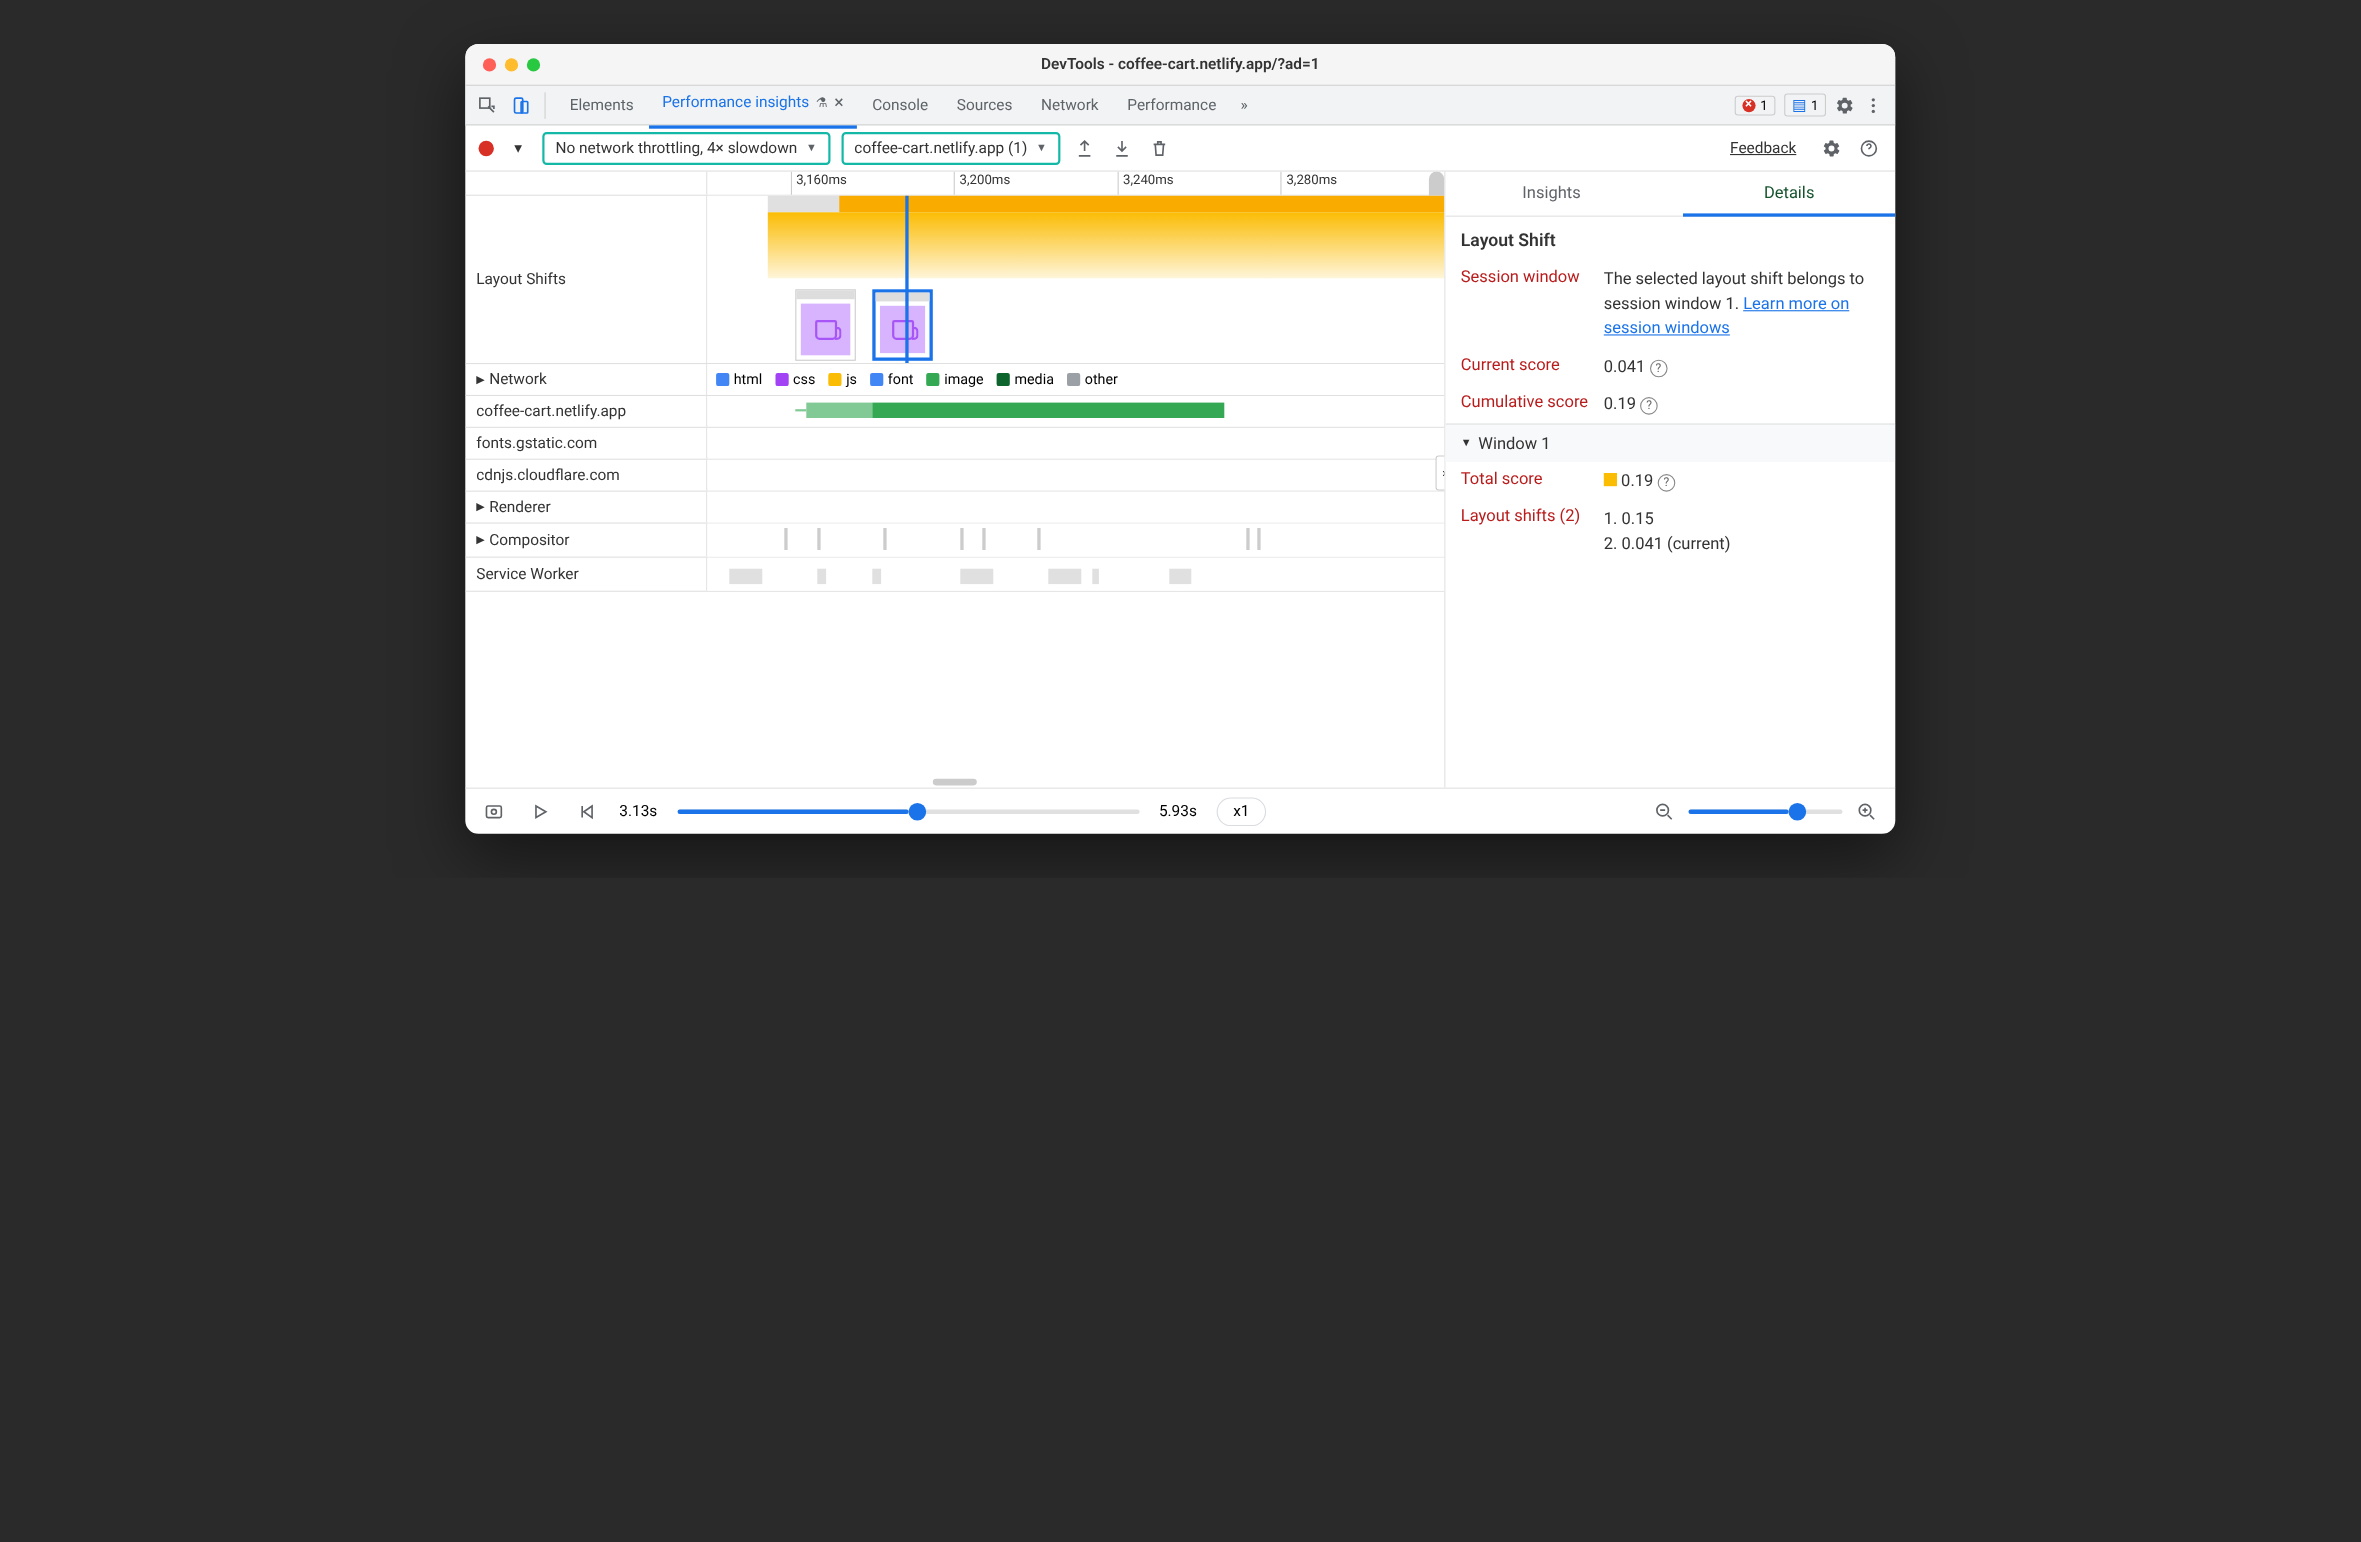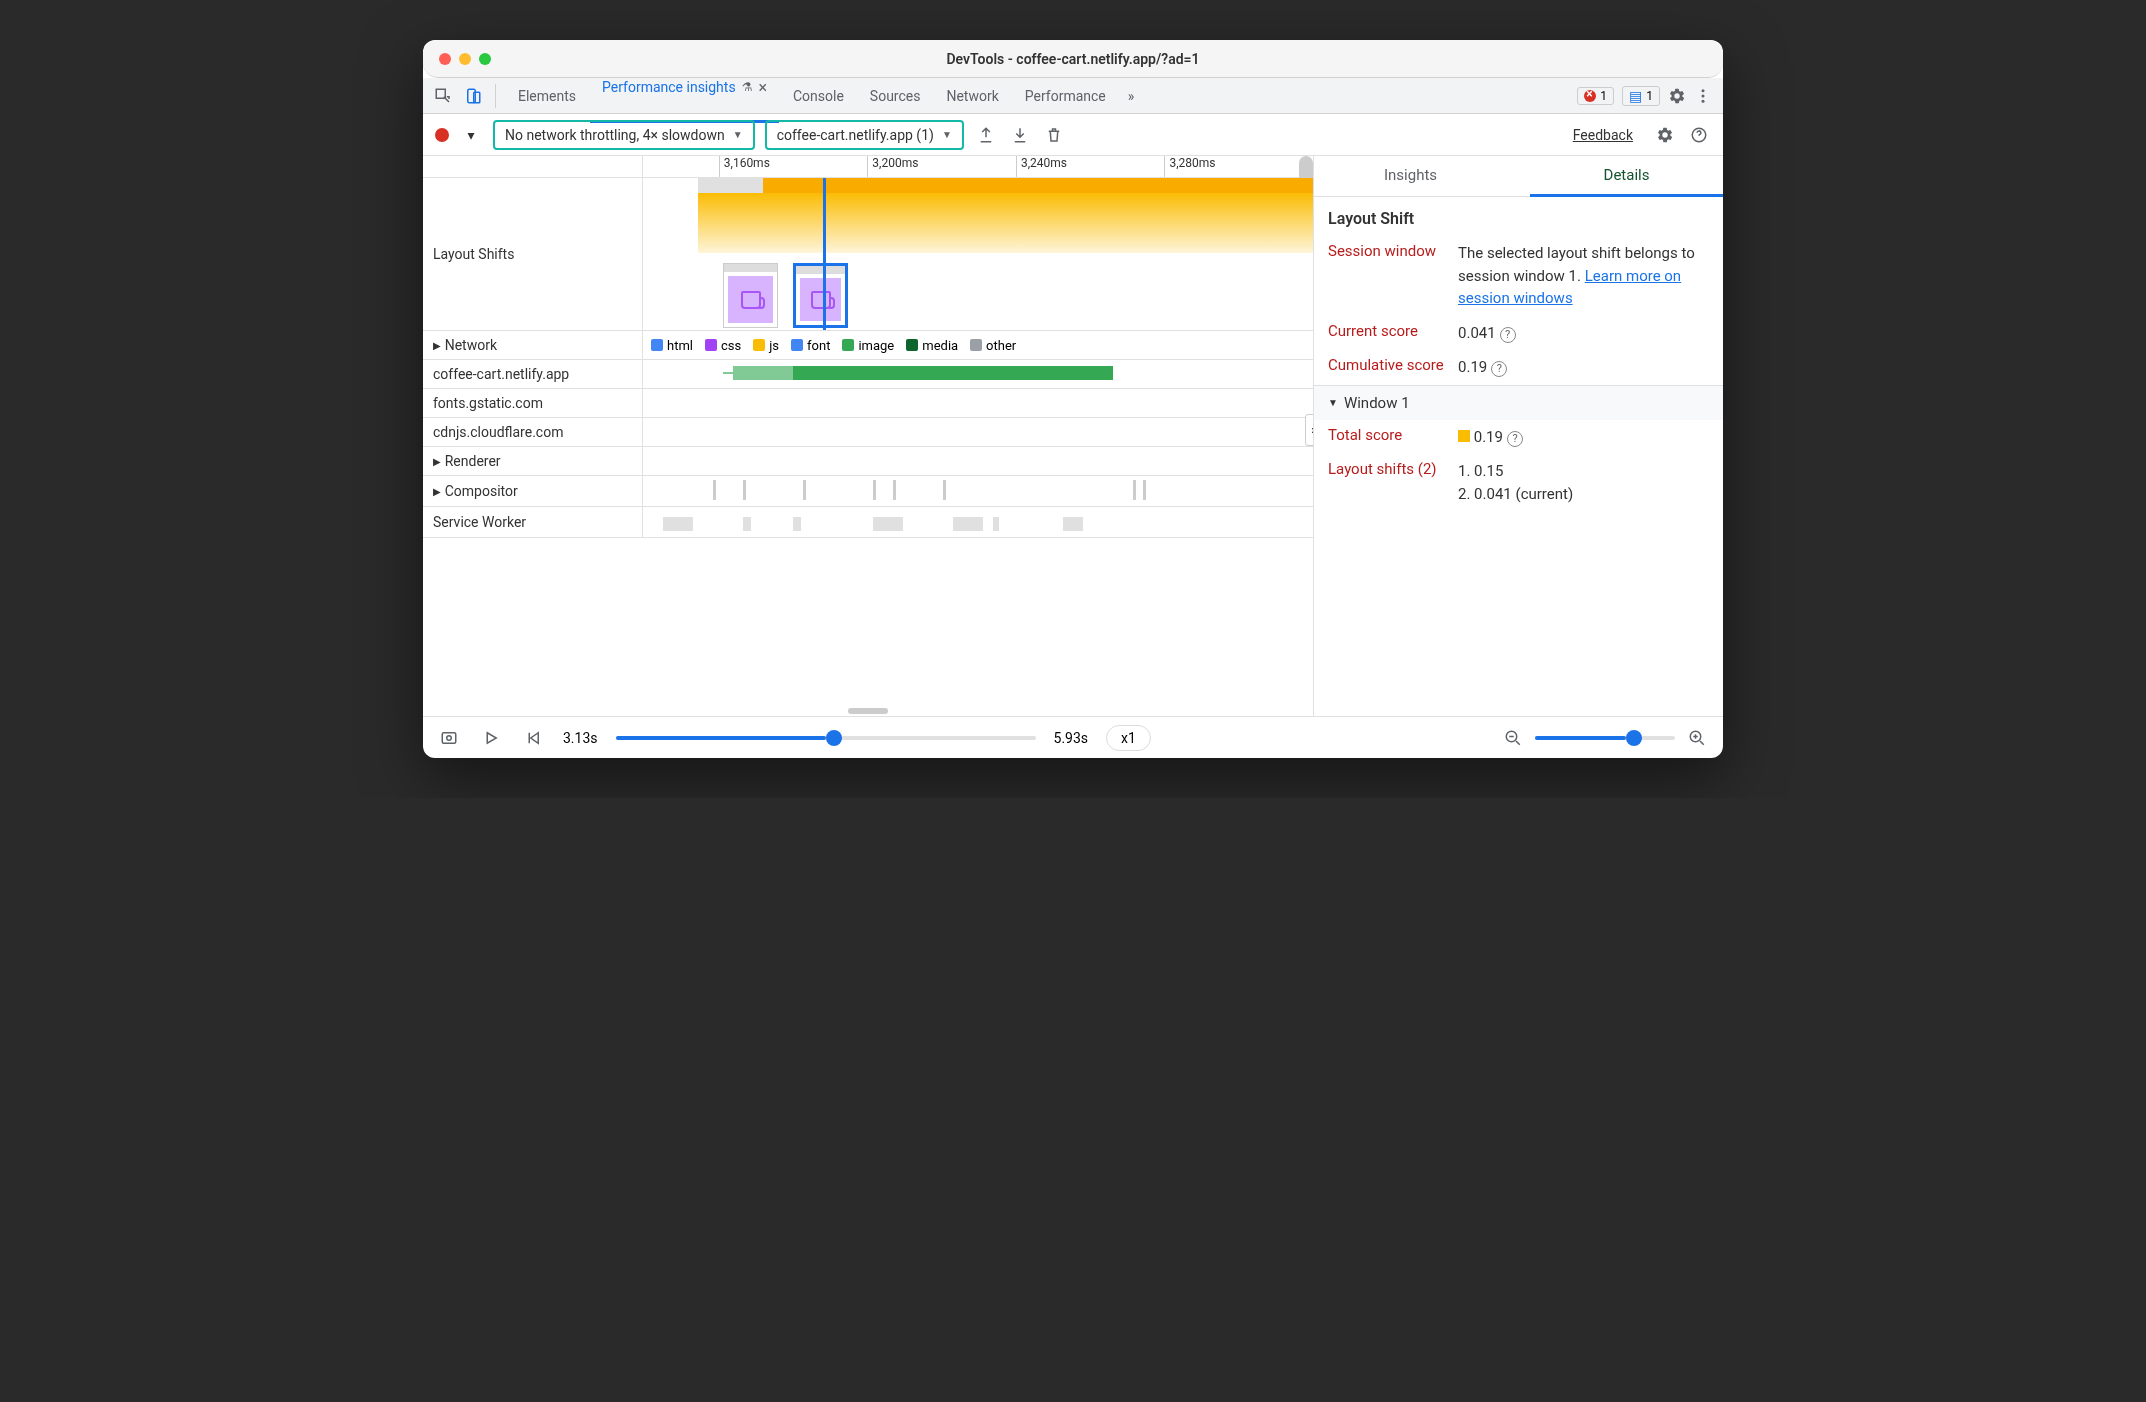--- a/index.html
+++ b/index.html
@@ -1,31 +1,31 @@
 <!DOCTYPE html>
 <html><head>
 <meta charset="utf-8">
 <style>
 * { box-sizing: border-box; margin: 0; padding: 0; font-family: -apple-system, BlinkMacSystemFont, "Segoe UI", Roboto, sans-serif; }
 body { background: #2a2a2a; padding: 40px; display: flex; justify-content: center; }
 .window { width: 1300px; background: #fff; border-radius: 12px; box-shadow: 0 20px 60px rgba(0,0,0,0.5); overflow: hidden; }
-.titlebar { height: 38px; background: #f5f5f5; display: flex; align-items: center; padding: 0 16px; border-bottom: 1px solid #d0d0d0; position: relative; border-radius: 15px; }
+.titlebar { height: 38px; background: #f5f5f5; display: flex; align-items: center; padding: 0 16px; border-bottom: 1px solid #d0d0d0; position: relative; }
 .traffic { display: flex; gap: 8px; }
 .traffic span { width: 12px; height: 12px; border-radius: 50%; display: inline-block; }
 .tl-close { background: #ff5f57; }
 .tl-min { background: #febc2e; }
 .tl-max { background: #28c840; }
 .title-text { position: absolute; left: 0; right: 0; text-align: center; font-weight: 600; font-size: 14px; color: #333; pointer-events: none; }
 
 .tabbar { height: 36px; background: #f1f3f4; display: flex; align-items: center; padding: 0 8px; border-bottom: 1px solid #d0d0d0; gap: 2px; font-size: 14px; }
 .inspect-group { display: flex; gap: 6px; padding-right: 10px; border-right: 1px solid #d0d0d0; margin-right: 8px; }
 .icon-btn { width: 24px; height: 24px; display: flex; align-items: center; justify-content: center; color: #555; cursor: pointer; border-radius: 3px; }
 .icon-btn.blue { color: #1a73e8; }
 .tab { padding: 8px 12px; color: #5f6368; cursor: pointer; display: flex; align-items: center; gap: 6px; }
-.tab.active { color: #1a73e8; border-bottom: 3px solid #1a73e8; margin-bottom: -1px; padding-bottom: 23px; }
+.tab.active { color: #1a73e8; border-bottom: 3px solid #1a73e8; margin-bottom: -1px; padding-bottom: 12px; }
 .flask { font-size: 12px; color: #5f6368; }
 .close-x { font-size: 16px; color: #5f6368; cursor: pointer; }
 .spacer { flex: 1; }
 .chevron-more { color: #5f6368; padding: 0 8px; cursor: pointer; }
 .badge { display: flex; align-items: center; gap: 4px; border: 1px solid #ccc; border-radius: 3px; padding: 1px 6px; font-size: 12px; margin: 0 3px; cursor: pointer; }
 .badge .dot-err { width: 12px; height: 12px; border-radius: 50%; background: #d93025; position: relative; }
 .badge .dot-err::after { content: "×"; color: #fff; position: absolute; left: 2px; top: -3px; font-size: 12px; font-weight: bold; }
 .badge .msg-icon { color: #1a73e8; font-size: 14px; }
 
 .toolbar2 { height: 42px; display: flex; align-items: center; padding: 0 12px; border-bottom: 1px solid #e0e0e0; gap: 10px; font-size: 14px; }

